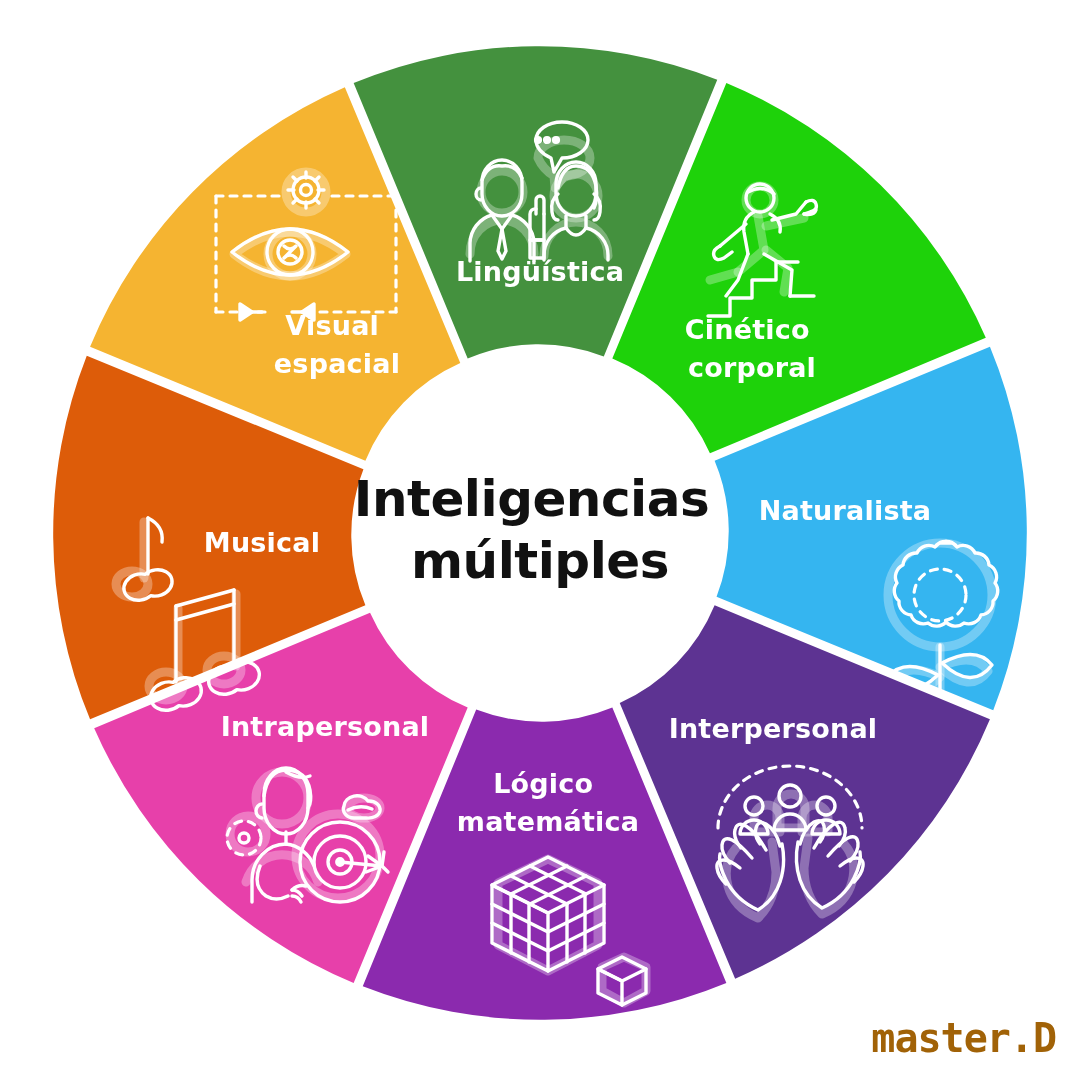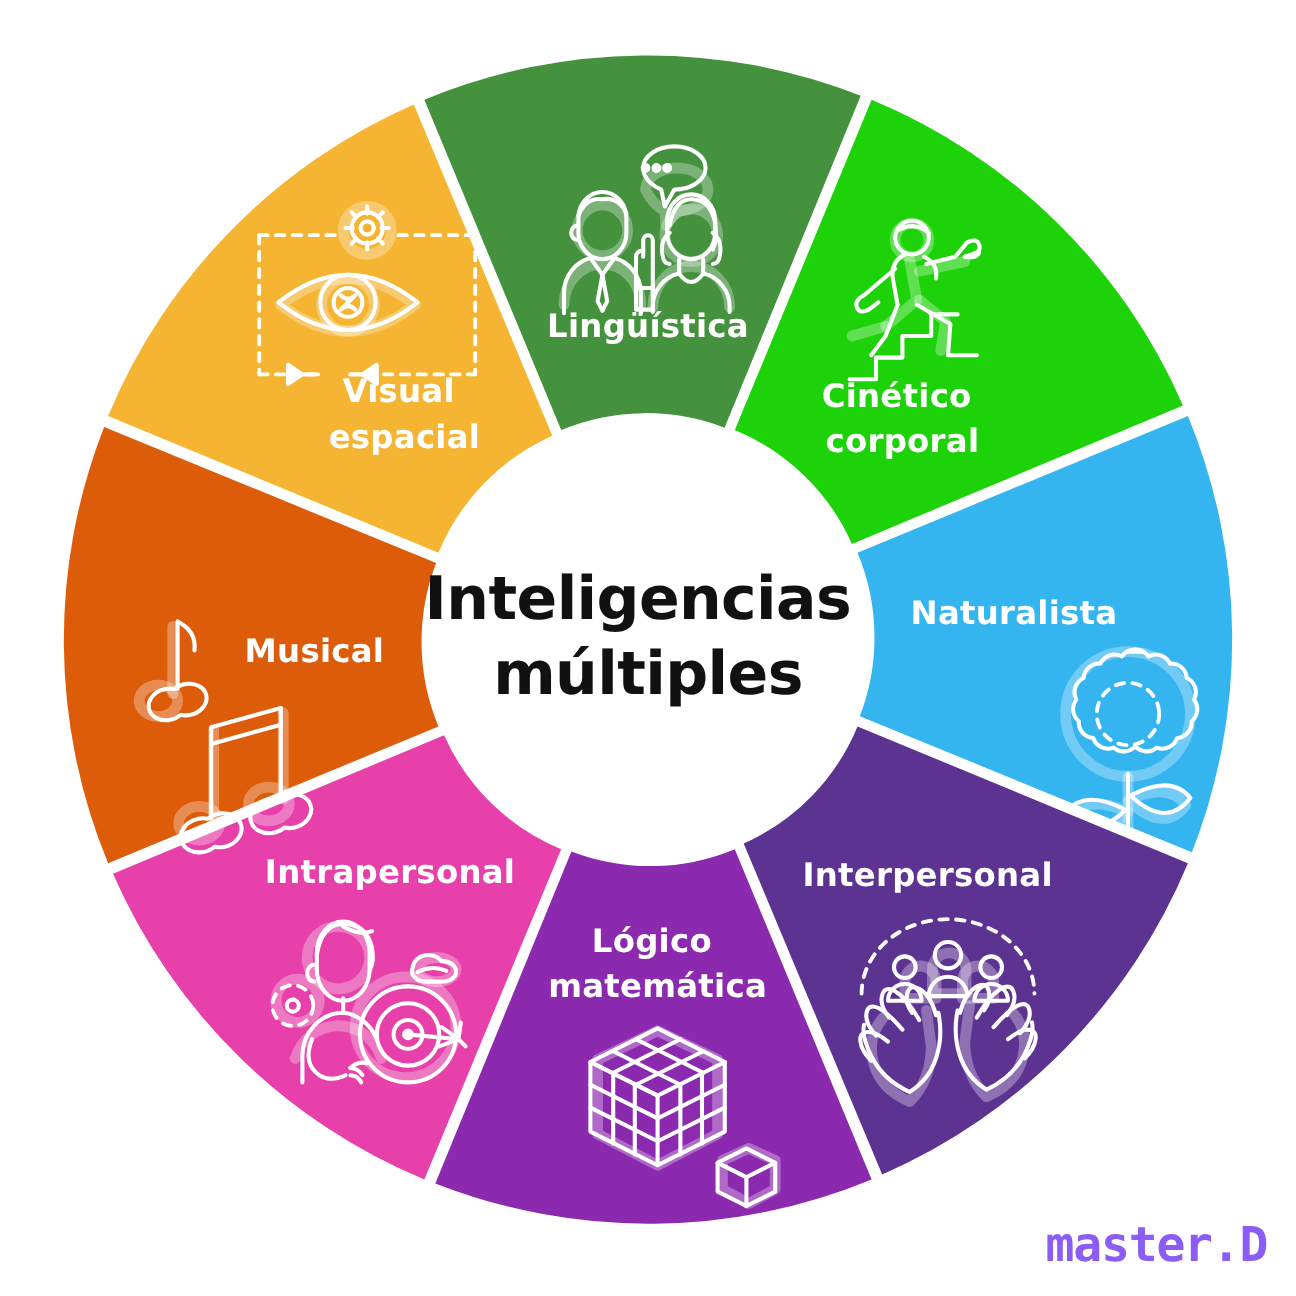--- a/index.html
+++ b/index.html
@@ -65,21 +65,21 @@
     stroke-linecap: round;
     stroke-linejoin: round;
   }
   #brand-logo {
     position: absolute;
     right: 24px;
     bottom: 22px;
     font-family: "DejaVu Sans Mono", "Liberation Mono", monospace;
     font-weight: bold;
     font-size: 40px;
-    color: #8b5cf6;
+    color: #a16207;
     letter-spacing: -1px;
     line-height: 1;
     white-space: nowrap;
   }
 </style>
 </head>
 <body>
 
 <div id="wheel-stage">
   <svg class="wheel" viewBox="0 0 1080 1080" xmlns="http://www.w3.org/2000/svg">

